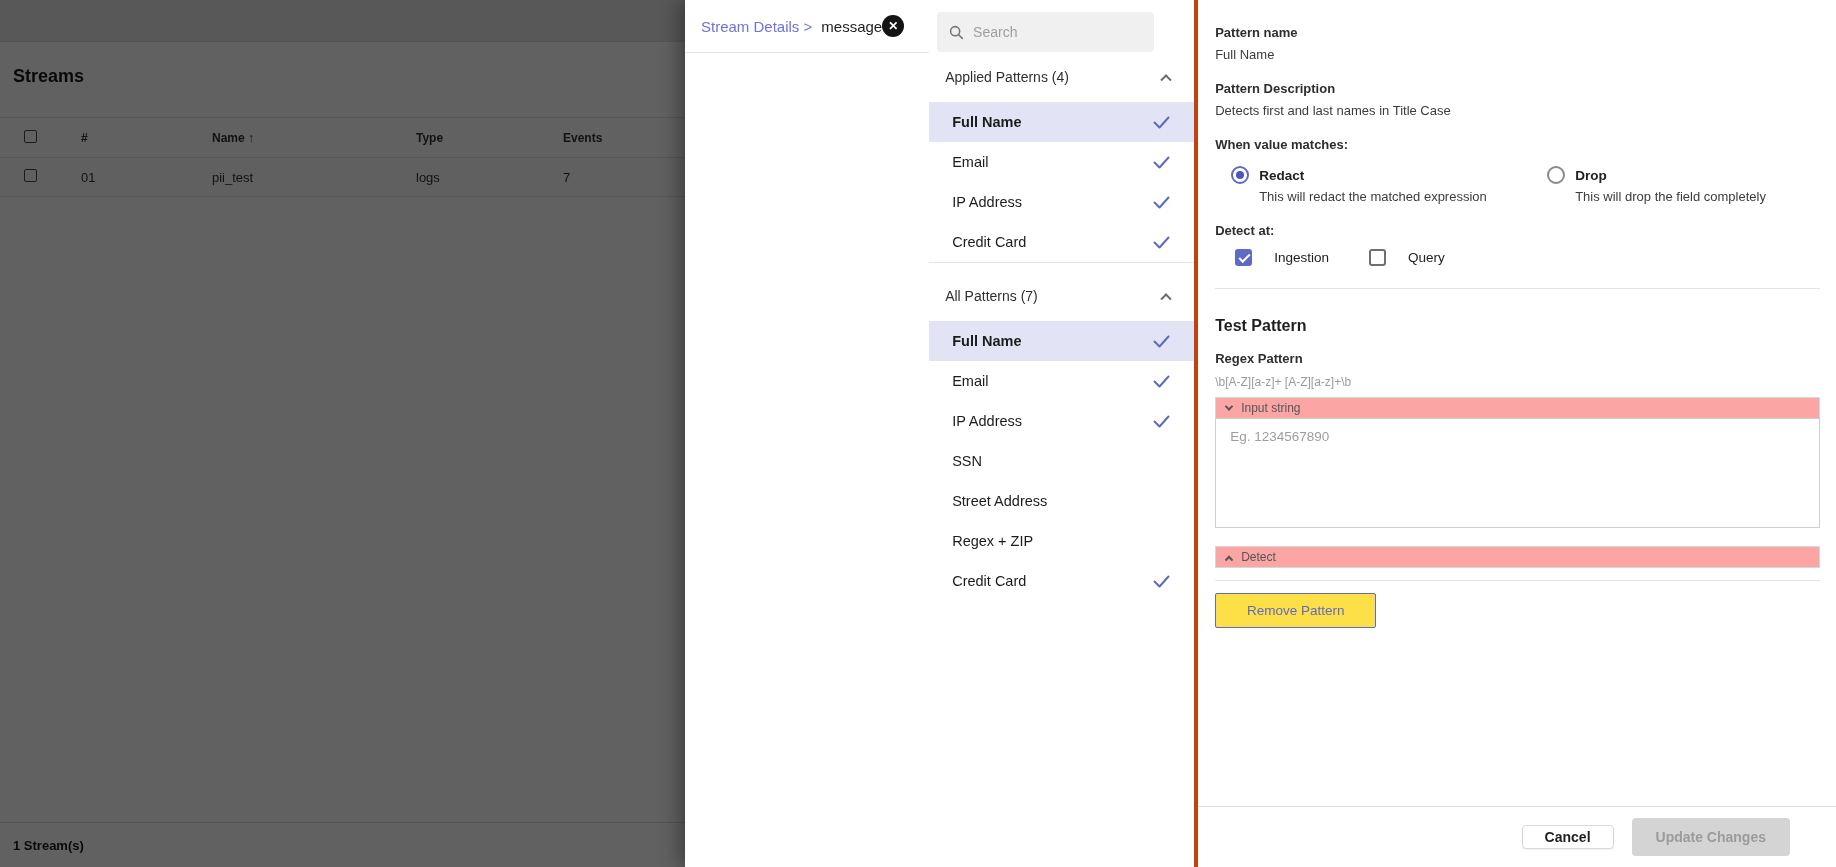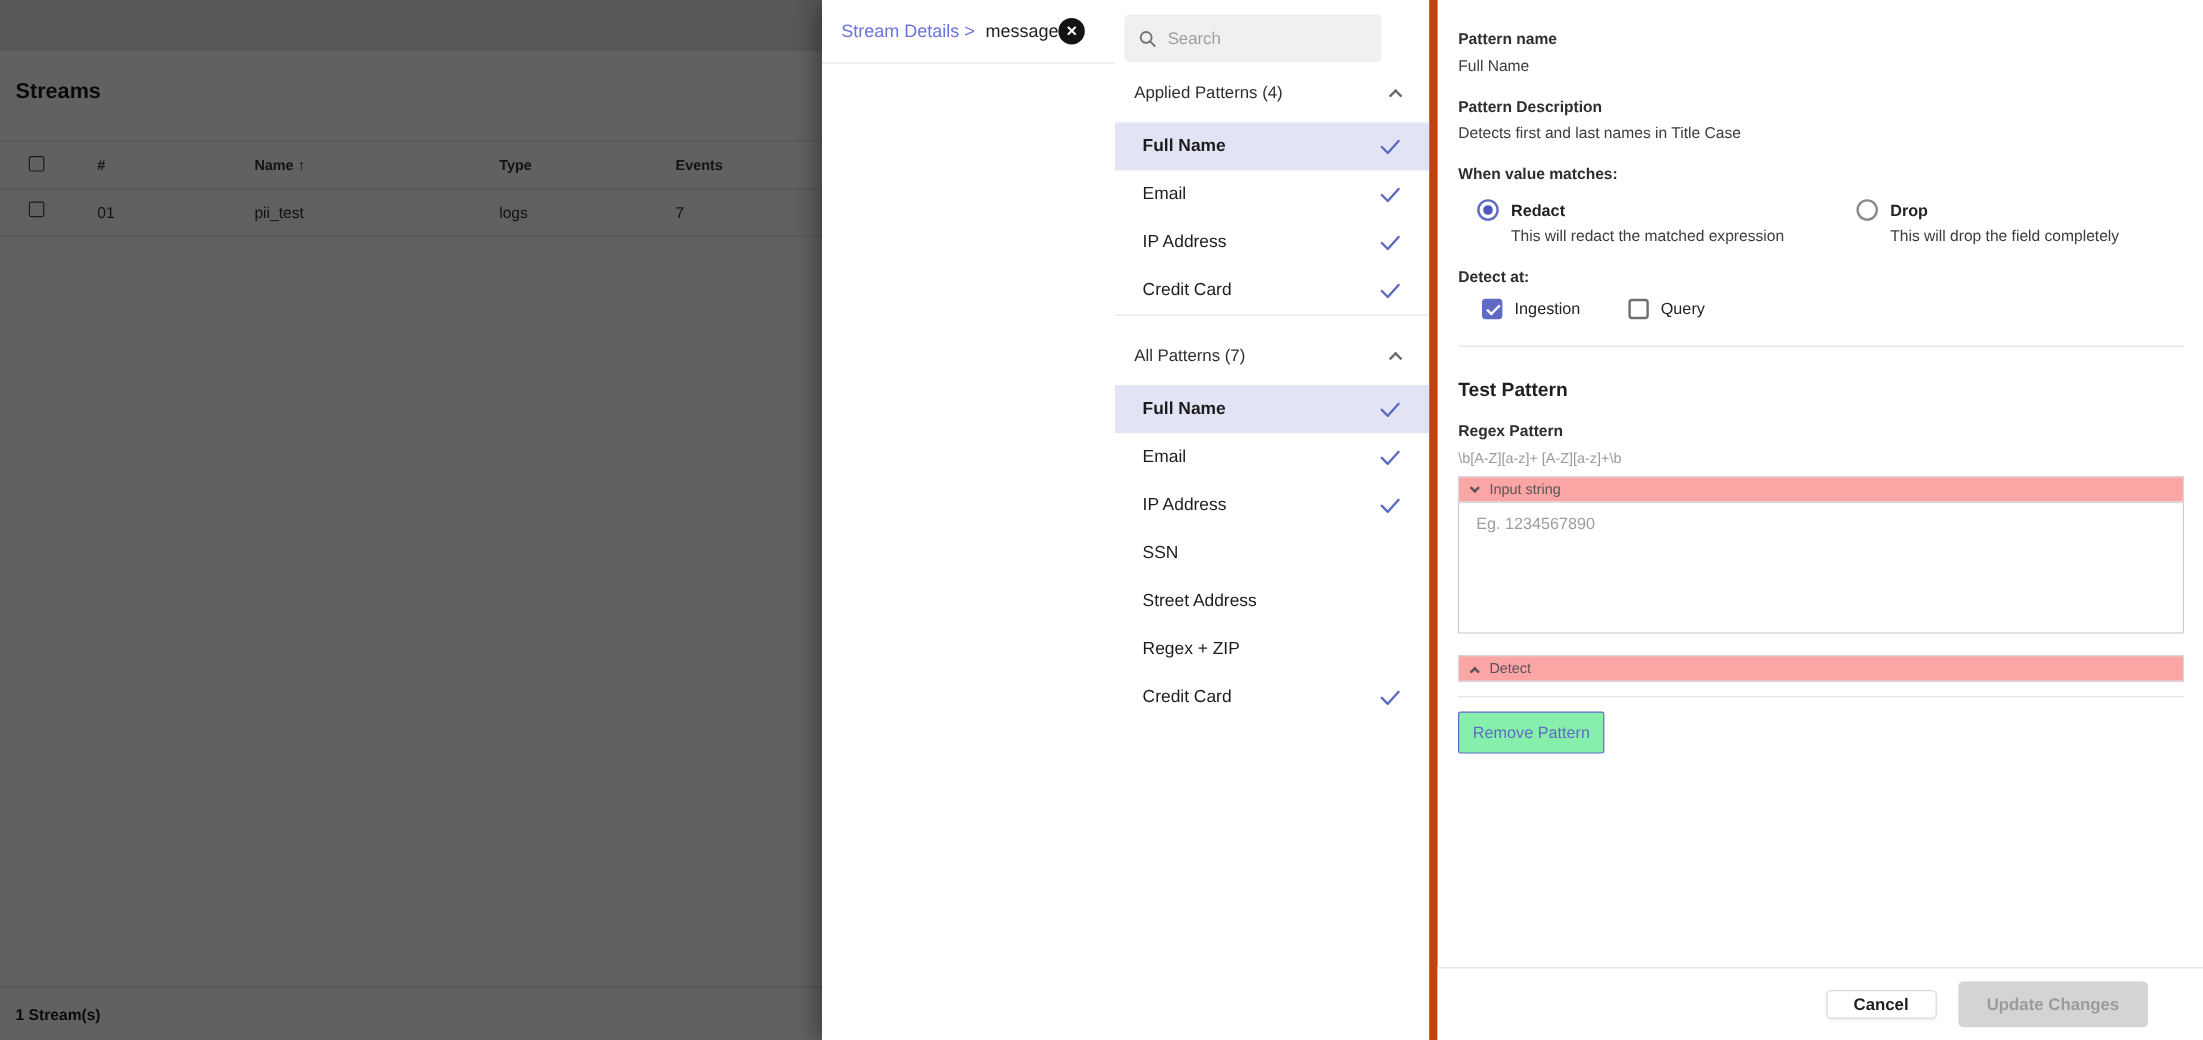--- a/index.html
+++ b/index.html
@@ -23,21 +23,21 @@
   
   .drawer { position:absolute; top:0; bottom:0; left:685px; right:0; background:#fff; display:flex; flex-direction:row; box-shadow:-6px 0 18px rgba(0,0,0,0.35); }
   .drawer-header { height:53px; flex:none; display:flex; align-items:center; padding:0 25px 0 16px; border-bottom:1px solid #e5e5e5; }
   .crumb-parent { color:#6B74DC; font-size:15px; cursor:pointer; }
   .crumb-current { color:#1f1f1f; font-size:15px; margin-left:9px; }
   .close-btn { margin-left:auto; width:22px; height:22px; border-radius:50%; background:#141414; color:#fff; display:flex; align-items:center; justify-content:center; font-size:12px; font-weight:700; cursor:pointer; }
 
   .drawer-body { flex:1; display:flex; min-height:0; }
 
   
-  .pattern-list { width:269px; flex:none; border-right:7px solid #c2410c; overflow:hidden; }
+  .pattern-list { width:269px; flex:none; border-right:4px solid #c2410c; overflow:hidden; }
   .searchbox { margin:12px 40px 0 8px; height:40px; background:#f0f0f1; border-radius:4px; display:flex; align-items:center; padding:0 12px; gap:9px; }
   .searchbox input { border:none; outline:none; background:transparent; font-size:14px; color:#333; width:100%; font-family:"Liberation Sans", sans-serif; }
   .searchbox input::placeholder { color:#9e9e9e; }
   .section + .section { border-top:1px solid #e4e4e4; padding-top:8px; }
   .sec-header { height:50px; display:flex; align-items:center; justify-content:space-between; padding:0 24px 0 16px; cursor:pointer; }
   .sec-title { font-size:14px; color:#2f2f2f; }
   .chev { display:inline-block; width:8px; height:8px; border-right:2px solid #6b6b6b; border-bottom:2px solid #6b6b6b; }
   .chev.up { transform:rotate(-135deg) translate(-2px,-2px); }
   .chev.down { transform:rotate(45deg) translate(-1px,-1px); }
   .chev.sm { width:6px; height:6px; border-color:#55565a; }
@@ -61,40 +61,40 @@
   .match-col + .match-col { margin-left:0; width:auto; }
   .radio-line { display:flex; align-items:center; gap:10px; cursor:pointer; }
   .radio { width:18px; height:18px; border-radius:50%; border:2px solid #8a8a8a; position:relative; flex:none; background:#fff; }
   .radio.on { border-color:#5F6AC4; }
   .radio.on::after { content:""; position:absolute; left:3px; top:3px; width:8px; height:8px; border-radius:50%; background:#4C57BE; }
   .radio-label { font-size:13.5px; font-weight:700; color:#222; }
   .radio-desc { margin-left:28px; margin-top:5px; font-size:13px; color:#3c3c3c; }
   .match-col .radio-desc { margin-left:28px; }
 
   .detect-row { display:flex; align-items:center; gap:40px; margin-top:11px; margin-left:20px; }
-  .cb-line { display:flex; align-items:center; gap:10px; cursor:pointer; }
+  .cb-line { display:flex; align-items:center; gap:22px; cursor:pointer; }
   .checkbox { width:17px; height:17px; border:2px solid #6f6f6f; border-radius:3px; position:relative; flex:none; background:#fff; }
   .checkbox.on { background:#5F6AC4; border-color:#5F6AC4; }
   .checkbox.on::after { content:""; position:absolute; left:2px; top:3px; width:9px; height:4px; border-left:2px solid #fff; border-bottom:2px solid #fff; transform:rotate(-45deg); }
   .cb-label { font-size:13.5px; color:#222; }
 
   .hr { border-top:1px solid #e4e4e4; }
   .hr-1 { margin-top:22px; }
   .test-heading { margin-top:28px; font-size:16px; font-weight:700; color:#1f1f1f; }
   .regex-lbl { margin-top:16px; }
   .regex-val { margin-top:9px; font-size:12px; color:#9b9b9b; }
   .testinput-row { display:flex; justify-content:flex-end; margin-top:10px; }
   .testinput-btn { background:#99A0E3; color:#fff; font-size:11.5px; font-weight:700; border:none; border-radius:4px; padding:3px 10px; height:18px; line-height:12px; cursor:pointer; font-family:"Liberation Sans", sans-serif; }
   .exp-bar { height:22px; background:#fca5a5; border:1px solid #d7d7d9; display:flex; align-items:center; gap:9px; padding:0 10px; font-size:12px; color:#55565a; cursor:pointer; }
   .bar-input { margin-top:8px; }
   .test-textarea { display:block; width:100%; height:110px; margin-top:-1px; border:1px solid #cfcfd1; padding:10px 14px; font-size:13.5px; color:#333; resize:none; outline:none; font-family:"Liberation Sans", sans-serif; }
   .test-textarea::placeholder { color:#9e9e9e; }
   .bar-output { margin-top:18px; }
   .hr-2 { margin-top:12px; }
-  .remove-btn { margin-top:12px; height:35px; width:122px; background:#86efac; border:1px solid #5F6AC4; border-radius:2px; color:#5F6AC4; font-size:13.5px; cursor:pointer; font-family:"Liberation Sans", sans-serif; }
+  .remove-btn { margin-top:12px; height:35px; width:161px; background:#fde047; border:1px solid #5F6AC4; border-radius:2px; color:#5F6AC4; font-size:13.5px; cursor:pointer; font-family:"Liberation Sans", sans-serif; }
 
   .detail-footer { flex:none; height:61px; border-top:1px solid #e0e0e0; display:flex; align-items:center; justify-content:flex-end; gap:18px; padding-right:46px; background:#fff; }
   .cancel-btn { height:24px; padding:0 22px; background:#fff; border:1px solid #d9d9d9; border-radius:4px; font-size:14px; font-weight:700; color:#1f1f1f; cursor:pointer; box-shadow:0 1px 2px rgba(0,0,0,0.06); font-family:"Liberation Sans", sans-serif; }
   .update-btn { height:38px; padding:0 24px; background:#d4d4d4; border:none; border-radius:4px; font-size:14px; font-weight:700; color:#9b9b9b; cursor:default; font-family:"Liberation Sans", sans-serif; }
 </style>
 </head>
 <body>
 
 <div class="app-bg">
   <div class="app-nav"></div>

